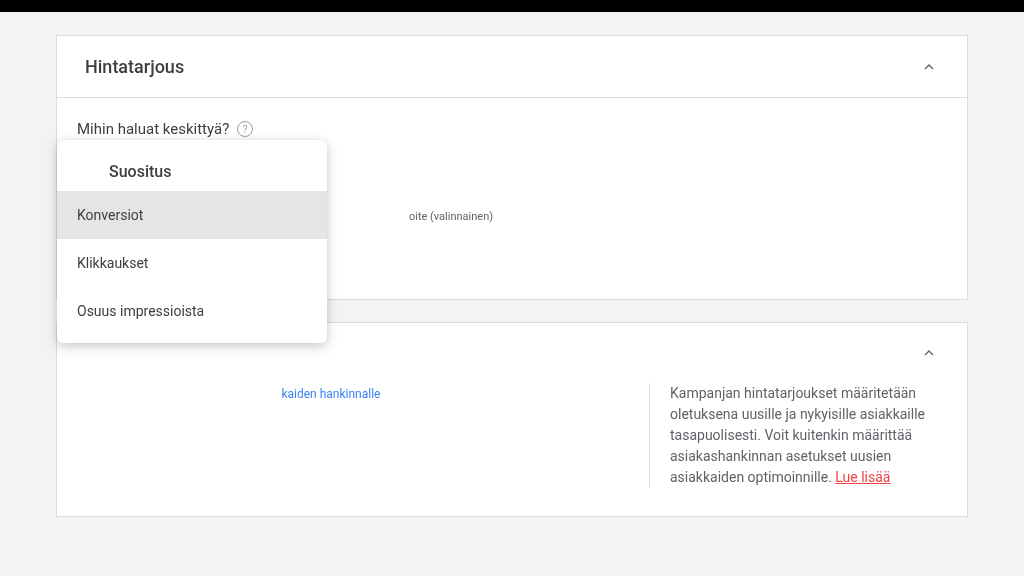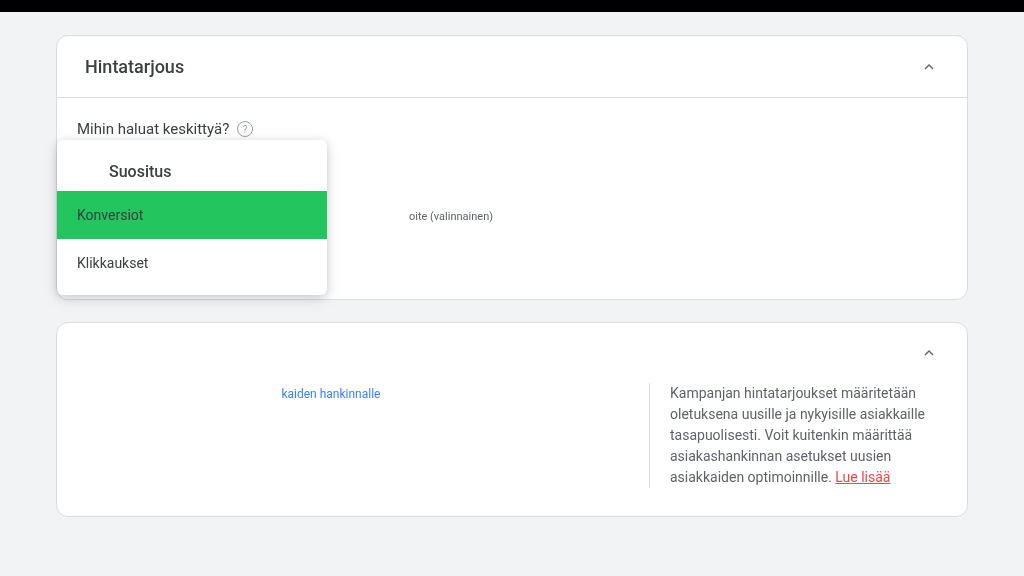--- a/index.html
+++ b/index.html
@@ -25,21 +25,21 @@
       position: absolute;
       top: 0;
       left: 0;
       right: 0;
       height: 12px;
       background: #000;
     }
     .card {
       background: #fff;
       border: 1px solid #dadce0;
-      border-radius: 12px;
+      border-radius: 0;
       margin: 0 56px 22px 56px;
       position: relative;
     }
     .card-header {
       display: flex;
       justify-content: space-between;
       align-items: center;
       padding: 20px 28px;
       border-bottom: 1px solid #dadce0;
     }
@@ -110,21 +110,21 @@
       padding: 14px 20px 10px 20px;
       margin-left: 32px;
     }
     .dropdown-item {
       font-size: 14px;
       color: #3c4043;
       padding: 16px 20px;
       cursor: pointer;
     }
     .dropdown-item.selected {
-      background: #22c55e;
+      background: #e5e5e5;
     }
     .card2 .card-header {
       border-bottom: none;
     }
     .card2-body {
       display: flex;
       padding: 0 28px 28px 28px;
       gap: 20px;
     }
     .card2-left {
@@ -172,20 +172,21 @@
       <div class="question-label">
         <span>Mihin haluat keskittyä?</span>
         <span class="help-icon">?</span>
       </div>
       <div class="hidden-text">oite (valinnainen)</div>
 
       <div class="dropdown">
         <div class="dropdown-header">Suositus</div>
         <div class="dropdown-item selected">Konversiot</div>
         <div class="dropdown-item">Klikkaukset</div>
+        <div class="dropdown-item">Osuus impressioista</div>
       </div>
     </div>
   </div>
 
   <div class="card card2">
     <div class="card-header">
       <div class="card-title"></div>
       <div class="chevron-up">
         <svg viewBox="0 0 24 24">
             <polyline points="6 15 12 9 18 15"></polyline>

